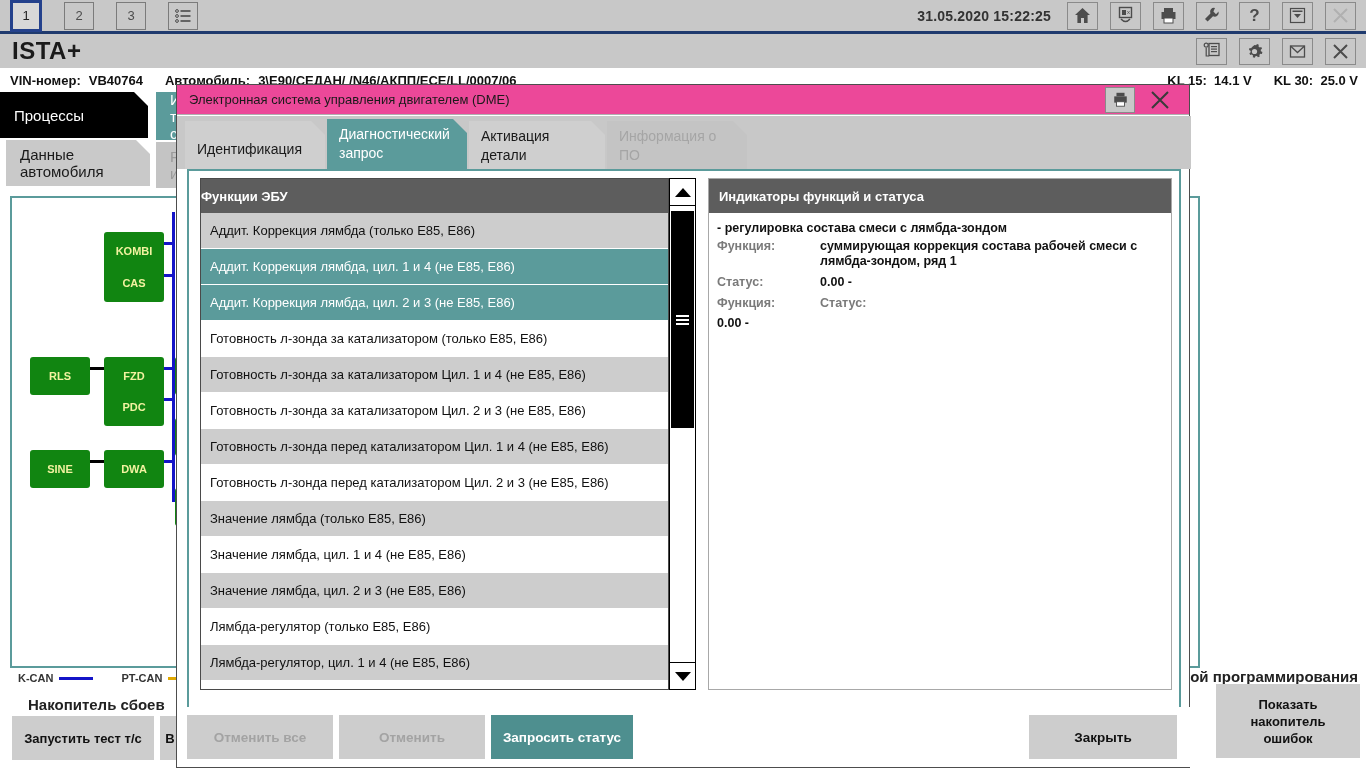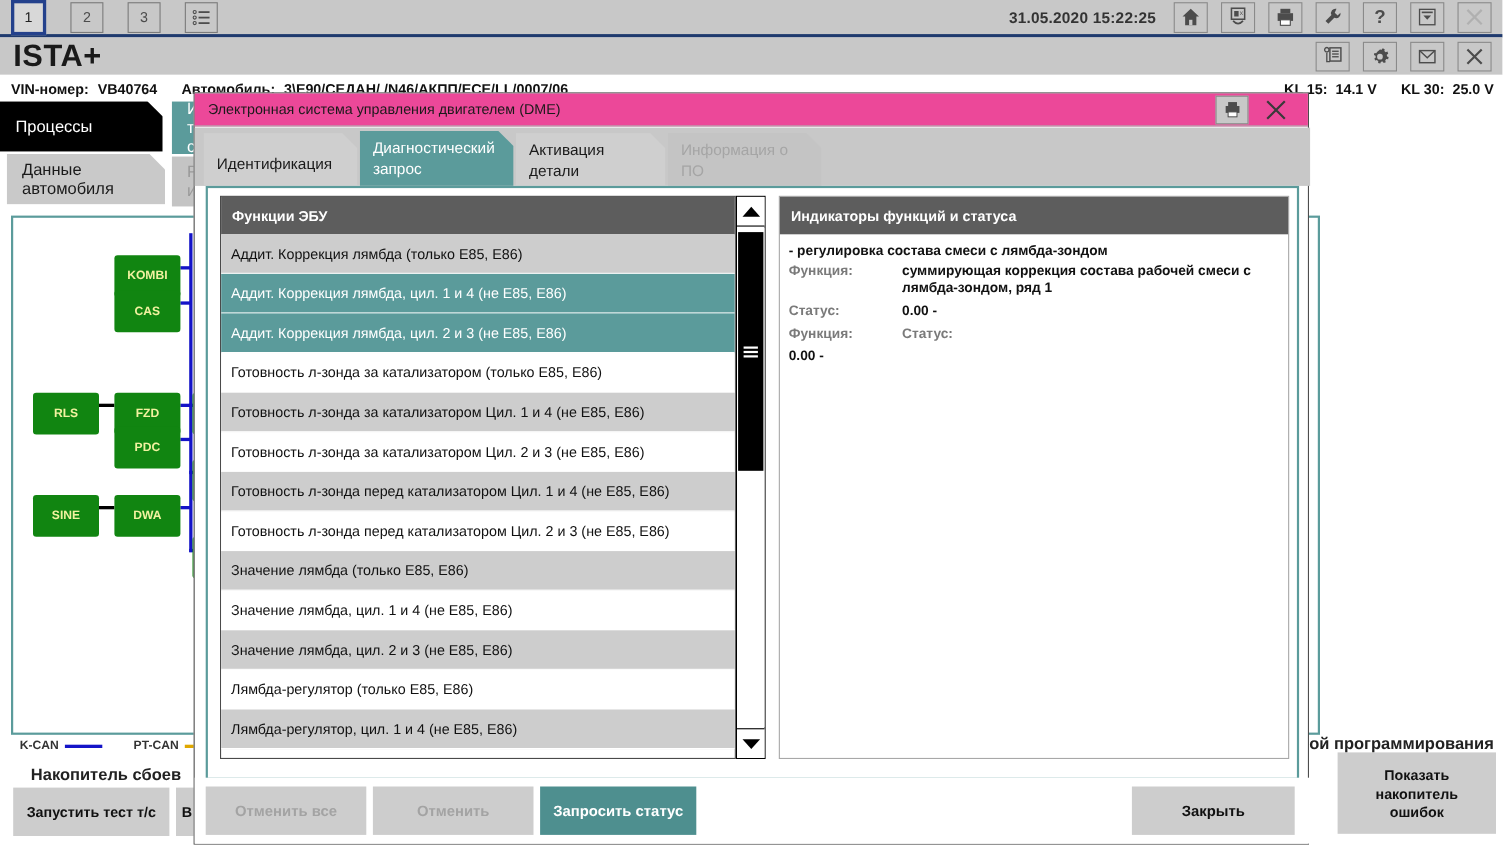--- a/index.html
+++ b/index.html
@@ -42,21 +42,21 @@
   .ticon:last-child { margin-right: 10px; }
   .ticon svg { display:block; }
 
   
   .titlebar {
     position: absolute; left: 0; top: 34px; width: 1366px; height: 34px;
     background: #c8c8c8;
     display: flex; align-items: center;
   }
   .brand {
-    font-size: 28px; font-weight: bold; color: #1a1a1a; margin-left: 12px;
+    font-size: 24px; font-weight: bold; color: #1a1a1a; margin-left: 12px;
     letter-spacing: .5px;
   }
   .titlebar .ticon { height: 27px; width: 31px; }
 
   
   .vinbar {
     position: absolute; left: 0; top: 68px; width: 1366px; height: 24px;
     background: #ffffff; display: flex; align-items: center;
     font-size: 13px; font-weight: bold; color: #111;
   }
@@ -156,21 +156,21 @@
 
   
   .fnlist {
     position: absolute; left: 11px; top: 7px; width: 469px; height: 512px;
     border: 1px solid #4a4a4a; background: #fff;
     display: flex; flex-direction: column;
   }
   .fnlist-head {
     height: 34px; background: #5d5d5d; color: #fff;
     font-size: 13px; font-weight: bold;
-    display: flex; align-items: center; padding-left: 10px;
+    display: flex; align-items: center; 
     flex: 0 0 auto;
   }
   .fnlist-rows { flex: 1; overflow: hidden; }
   .fnrow {
     height: 36px; display: flex; align-items: center;
     padding-left: 9px; font-size: 13px; color: #111;
     border-bottom: 1px solid #ffffff;
   }
   .fnrow.odd  { background: #cdcdcd; }
   .fnrow.even { background: #ffffff; }

